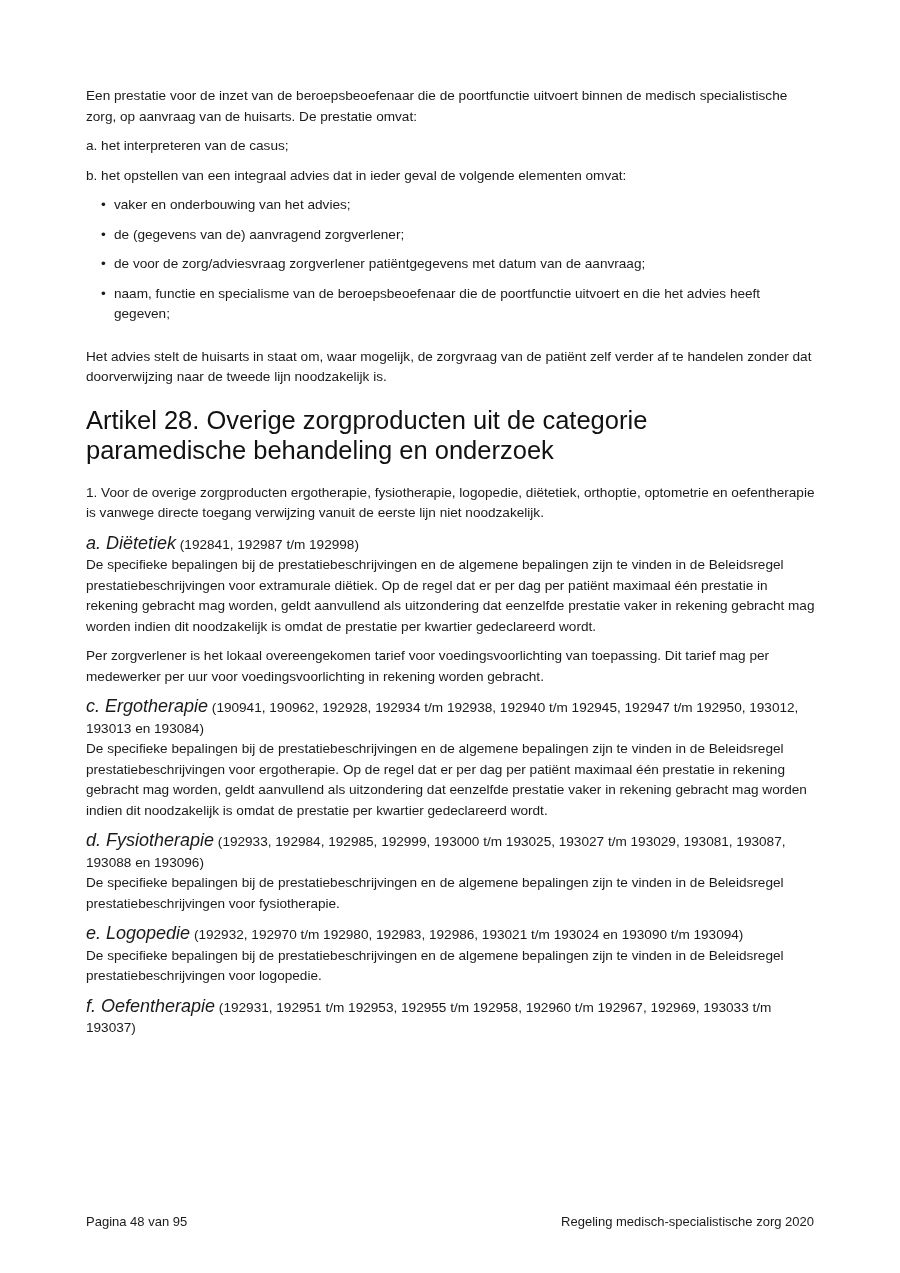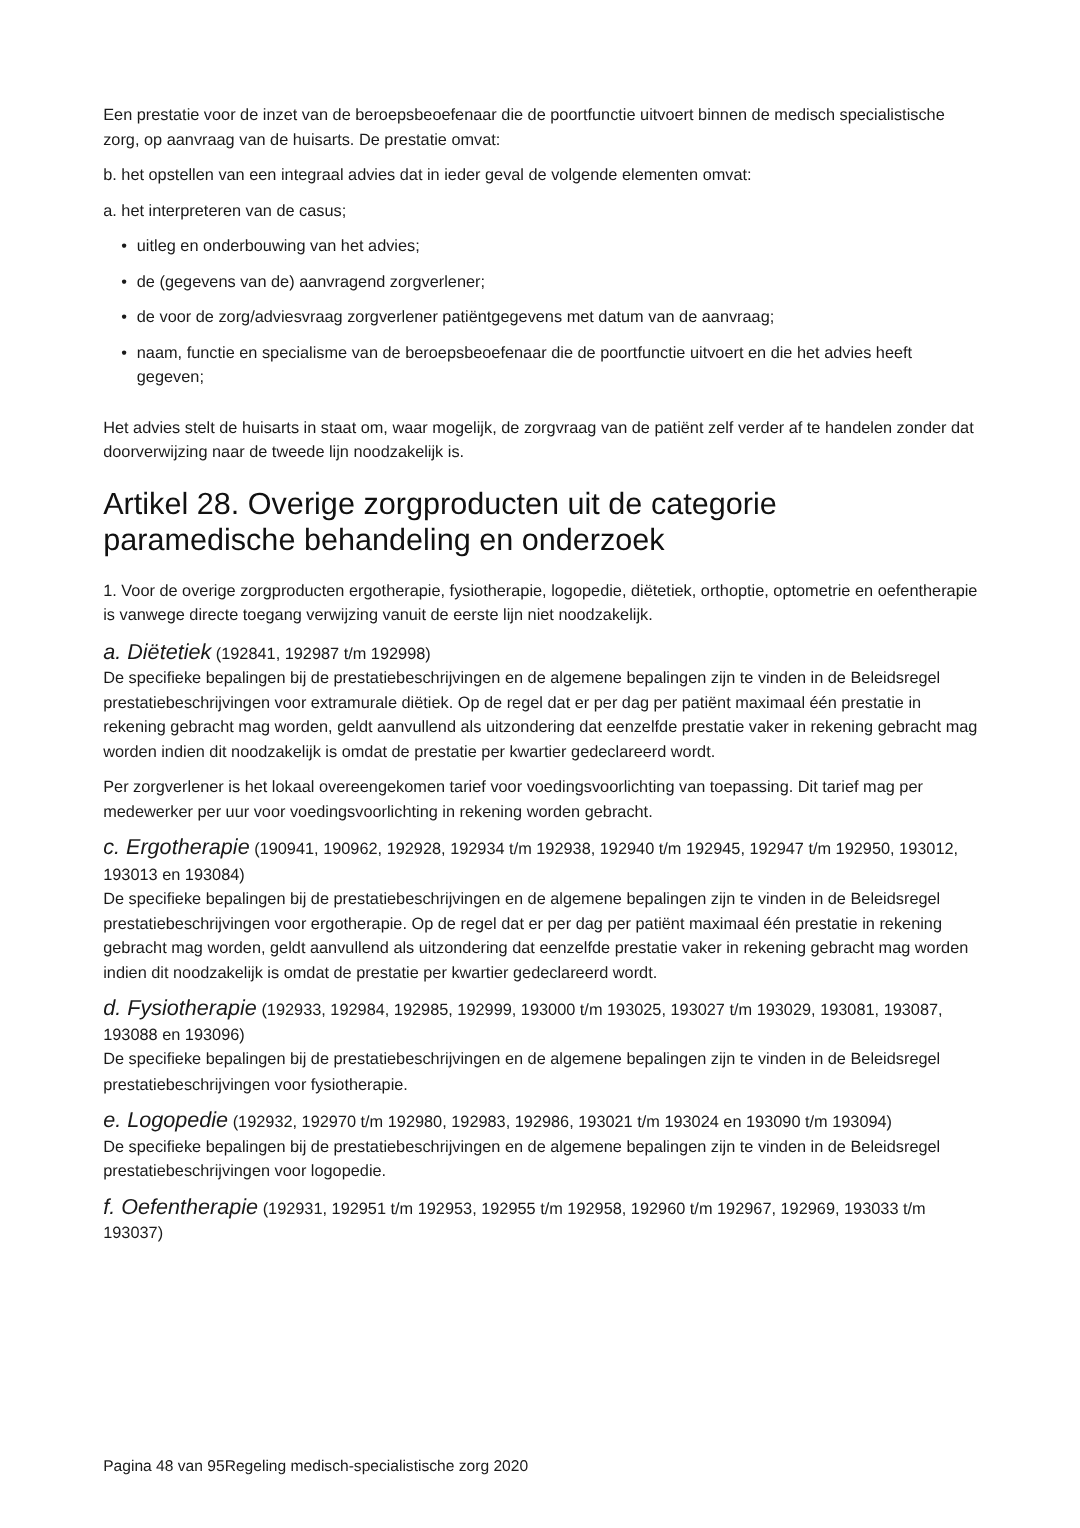--- a/index.html
+++ b/index.html
@@ -16,32 +16,32 @@
     .bullets li { position: relative; padding-left: 28px; margin-bottom: 9px; }
     .bullets li .dot { position: absolute; left: 15px; top: 0; }
     h2 {
       font-weight: normal; font-size: 25.5px; line-height: 30px;
       margin: 17px 10px 18px 0; color: #111;
     }
     .item { margin-bottom: 9px; }
     .item .head em { font-style: italic; font-size: 18px; }
     .footer {
       position: absolute; left: 86px; right: 86px; top: 1212px;
-      display: flex; justify-content: flex-start; font-size: 13px;
+      display: flex; justify-content: space-between; font-size: 13px;
     }
   </style>
 </head>
 <body>
 
 <div class="page">
   <p>Een prestatie voor de inzet van de beroepsbeoefenaar die de poortfunctie uitvoert binnen de medisch specialistische zorg, op aanvraag van de huisarts. De prestatie omvat:</p>
+  <p>a. het interpreteren van de casus;</p>
   <p>b. het opstellen van een integraal advies dat in ieder geval de volgende elementen omvat:</p>
-  <p>a. het interpreteren van de casus;</p>
   <ul class="bullets">
-    <li><span class="dot">•</span><span>uitleg en onderbouwing van het advies;</span></li>
+    <li><span class="dot">•</span><span>vaker en onderbouwing van het advies;</span></li>
     <li><span class="dot">•</span><span>de (gegevens van de) aanvragend zorgverlener;</span></li>
     <li><span class="dot">•</span><span>de voor de zorg/adviesvraag zorgverlener patiëntgegevens met datum van de aanvraag;</span></li>
     <li><span class="dot">•</span><span>naam, functie en specialisme van de beroepsbeoefenaar die de poortfunctie uitvoert en die het advies heeft gegeven;</span></li>
   </ul>
   <p>Het advies stelt de huisarts in staat om, waar mogelijk, de zorgvraag van de patiënt zelf verder af te handelen zonder dat doorverwijzing naar de tweede lijn noodzakelijk is.</p>
 
   <h2>Artikel 28. Overige zorgproducten uit de categorie paramedische behandeling en onderzoek</h2>
 
   <p>1. Voor de overige zorgproducten ergotherapie, fysiotherapie, logopedie, diëtetiek, orthoptie, optometrie en oefentherapie is vanwege directe toegang verwijzing vanuit de eerste lijn niet noodzakelijk.</p>
 

